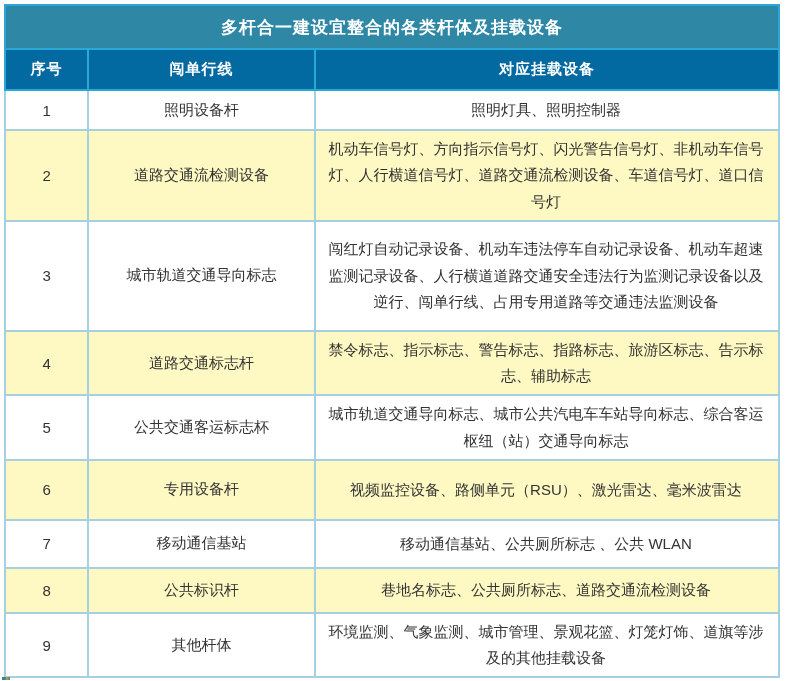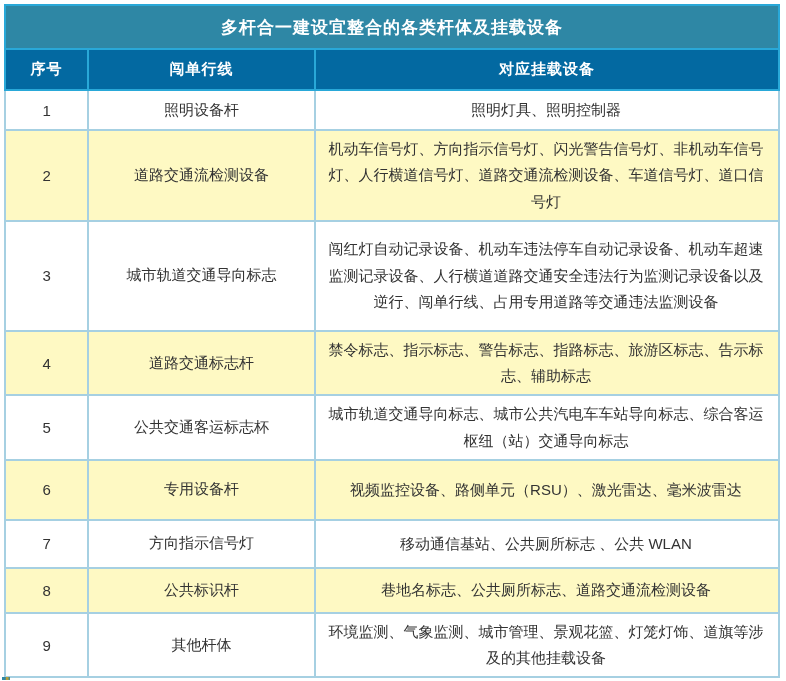--- a/index.html
+++ b/index.html
@@ -126,21 +126,21 @@
         <td class="cell-pole">公共交通客运标志杯</td>
         <td class="cell-dev">城市轨道交通导向标志、城市公共汽电车车站导向标志、综合客运枢纽（站）交通导向标志</td>
       </tr>
       <tr class="h60 alt">
         <td class="cell-no">6</td>
         <td class="cell-pole">专用设备杆</td>
         <td class="cell-dev">视频监控设备、路侧单元（RSU）、激光雷达、毫米波雷达</td>
       </tr>
       <tr class="h48">
         <td class="cell-no">7</td>
-        <td class="cell-pole">方向指示信号灯</td>
+        <td class="cell-pole">移动通信基站</td>
         <td class="cell-dev">移动通信基站、公共厕所标志 、公共 WLAN</td>
       </tr>
       <tr class="h45 alt">
         <td class="cell-no">8</td>
         <td class="cell-pole">公共标识杆</td>
         <td class="cell-dev">巷地名标志、公共厕所标志、道路交通流检测设备</td>
       </tr>
       <tr class="h62">
         <td class="cell-no">9</td>
         <td class="cell-pole">其他杆体</td>

